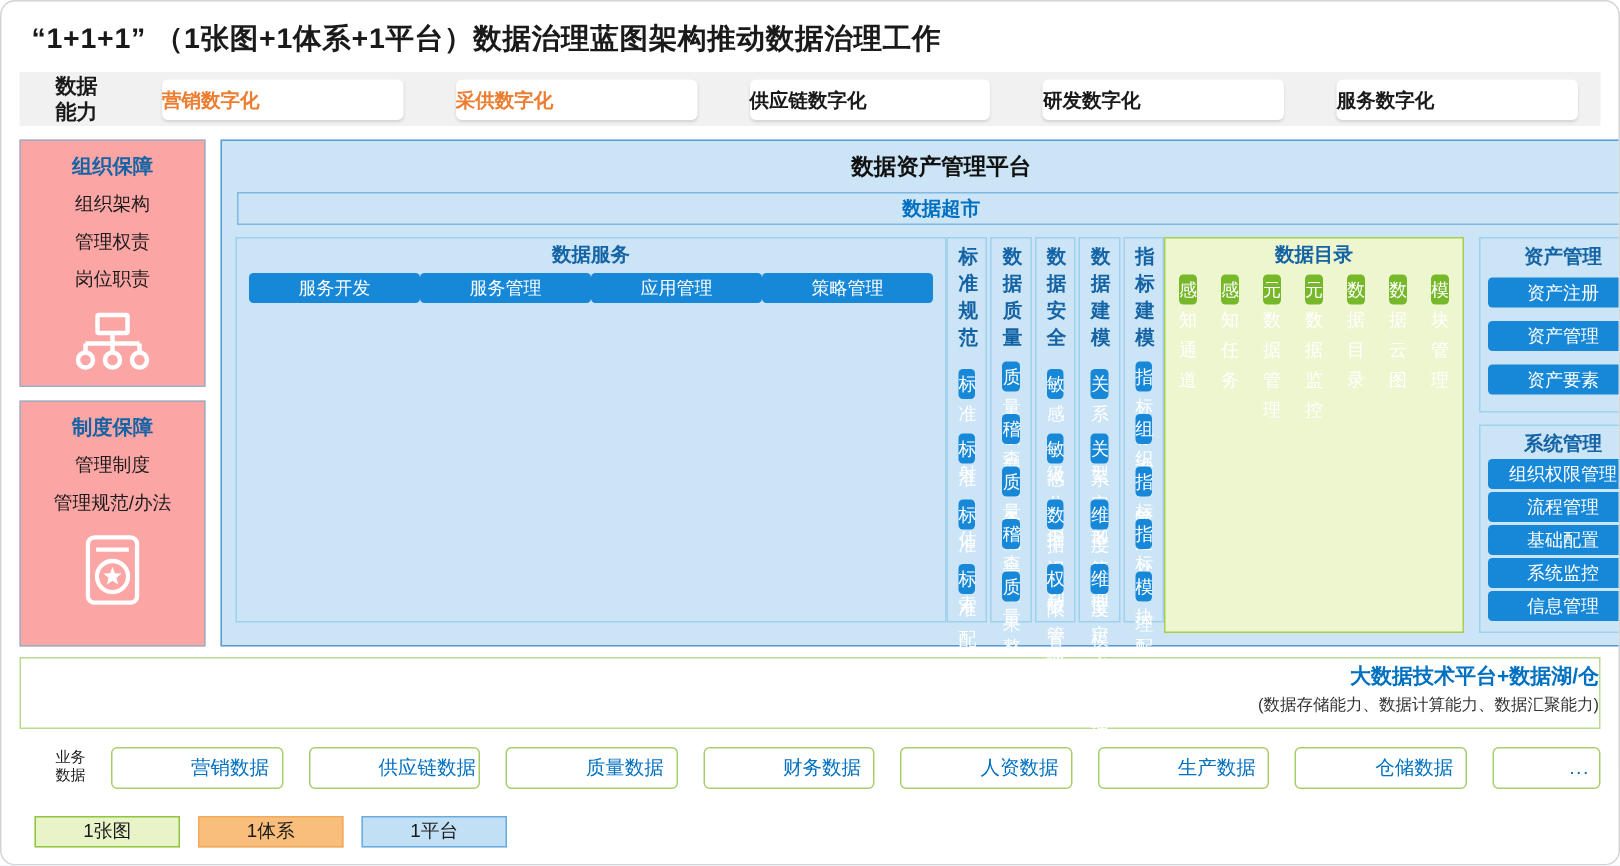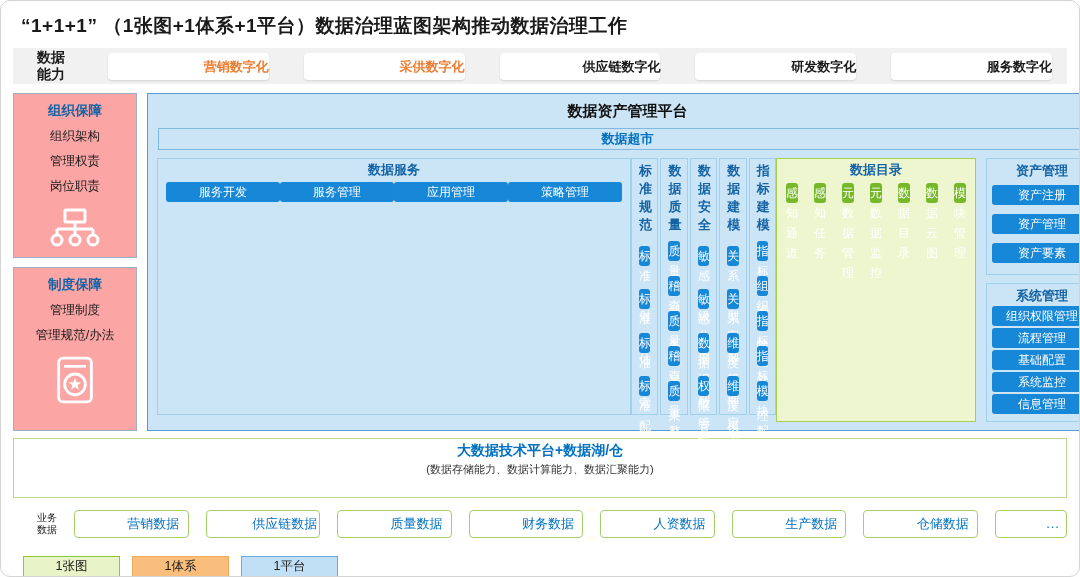--- a/index.html
+++ b/index.html
@@ -8,21 +8,21 @@
   .frame { position:relative; width:1080px; height:577px; background:#fff;
            border:1px solid #d4d4d4; border-radius:10px; overflow:hidden; }
 
   .page-title { font-size:19px; font-weight:bold; padding:12px 20px 8px; letter-spacing:0.5px; height:44px; }
 
   
   .cap-row { display:flex; align-items:center; gap:35px; background:#f1f1f2;
              margin:3px 12px 0; padding:4px 15px 4px 16px; height:36px; }
   .cap-label { flex:none; width:44px; font-size:14px; font-weight:bold; line-height:1.2; text-align:center; }
   .cap-btn { flex:1; background:#ffffff; border-radius:4px; height:27px; line-height:27px;
-             text-align:right; font-size:13px; font-weight:bold; box-shadow:0 1px 2px rgba(0,0,0,.12);padding-left:16px; }
+             text-align:left; font-size:13px; font-weight:bold; box-shadow:0 1px 2px rgba(0,0,0,.12); }
   .cap-btn.accent { color:#ed7d31; }
 
   
   .body-row { display:flex; gap:10px; margin:9px 12px 0; height:338px; }
 
   
   .sidebar { flex:none; width:124px; display:flex; flex-direction:column; gap:9px; }
   .side-panel { background:#fca5a5; border:1px solid #9bb0c2; text-align:center; padding:7px 4px; }
   .side-panel.org { height:165px; }
   .side-panel.policy { flex:1; }
@@ -55,21 +55,21 @@
   .catalog-btns { display:flex; gap:16px; margin-top:4px; }
   .btn-green { flex:1; background:#76b82a; color:#fff; font-size:12px; height:20px; line-height:20px;
                text-align:center; border-radius:3px; }
 
   .right-col { flex:none; width:112px; display:flex; flex-direction:column; gap:8px; }
   .right-panel { border:1px solid #9fd0ec; padding:3px 5px 6px; display:flex; flex-direction:column; }
   .right-panel.assets { height:120px; }
   .right-panel.system { flex:1; }
 
   
-  .bigdata { margin:7px 12px 0; border:1px solid #b9da90; text-align:center; padding:3px 0 4px; height:60px; }
+  .bigdata { margin:7px 12px 0; border:1px solid #b9da90; text-align:right; padding:3px 0 4px; height:48px; }
   .bigdata-title { color:#0070c0; font-weight:bold; font-size:14px; }
   .bigdata-sub { font-size:11px; color:#333; margin-top:2px; }
 
   
   .biz-row { display:flex; align-items:center; gap:17px; margin:7px 12px 0; height:38px; }
   .biz-label { flex:none; width:44px; font-size:10px; font-weight:normal; line-height:1.2; text-align:right; }
   .biz-btn { flex:1; background:#fff; border:1px solid #a6cf6a; border-radius:4px; height:28px;
              line-height:26px; text-align:center; color:#0070c0; font-size:13px;padding-left:44px; }
   .biz-btn.more { flex:0 0 72px; letter-spacing:1px; }
 

